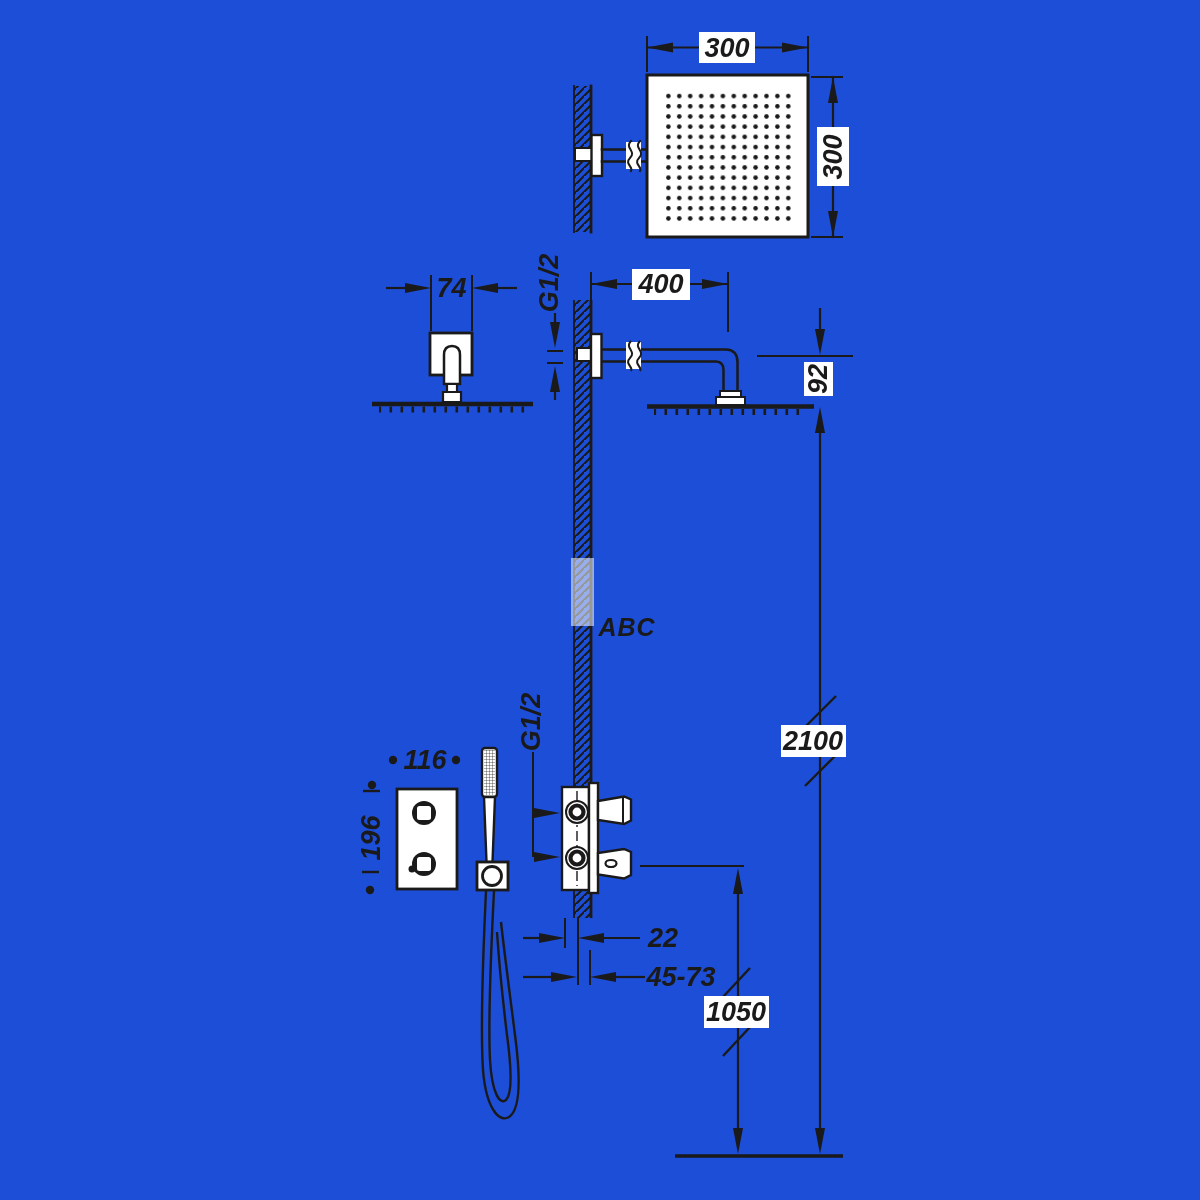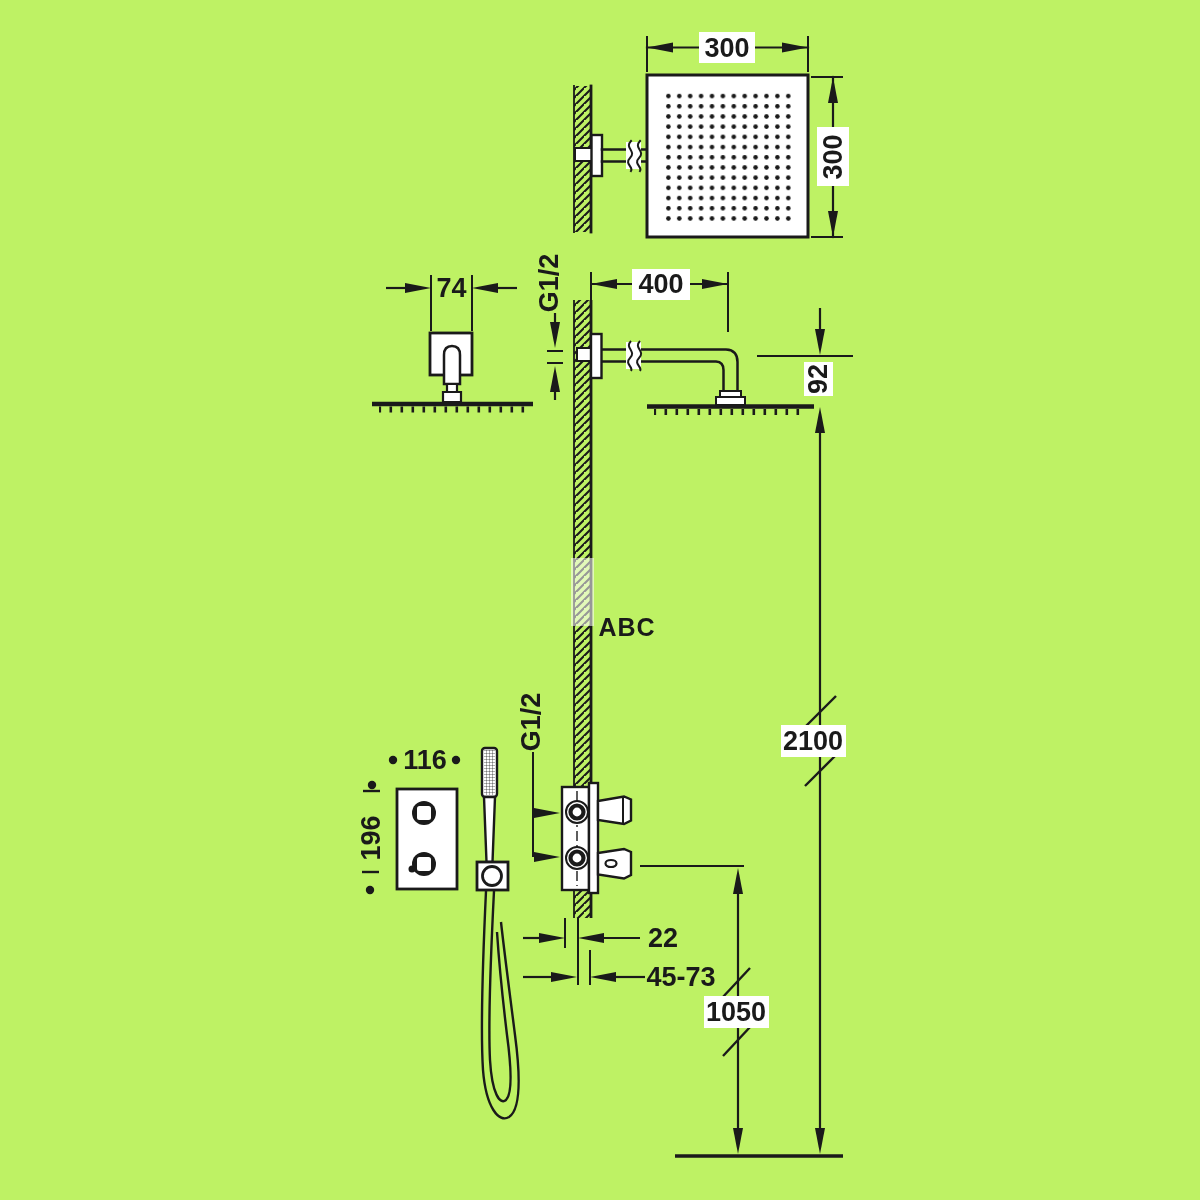--- a/index.html
+++ b/index.html
@@ -1,16 +1,16 @@
 <!DOCTYPE html>
 <html><head>
 <meta charset="utf-8">
 <style>
   html,body{margin:0;padding:0;background:#fff;}
-  .stage{width:1200px;height:1200px;position:relative;background:#bef264;overflow:hidden;}
+  .stage{width:1200px;height:1200px;position:relative;background:#1d4ed8;overflow:hidden;font-style:italic;}
   svg{display:block;}
   text{font-family:"Liberation Sans","DejaVu Sans",sans-serif;font-weight:bold;fill:#1a1a1a;}
   .dim{font-size:27px;}
   .wm{font-size:25px;letter-spacing:1px;}
 </style>
 </head>
 <body>
 
 <div class="stage">
 <svg width="1200" height="1200" viewBox="0 0 1200 1200">

